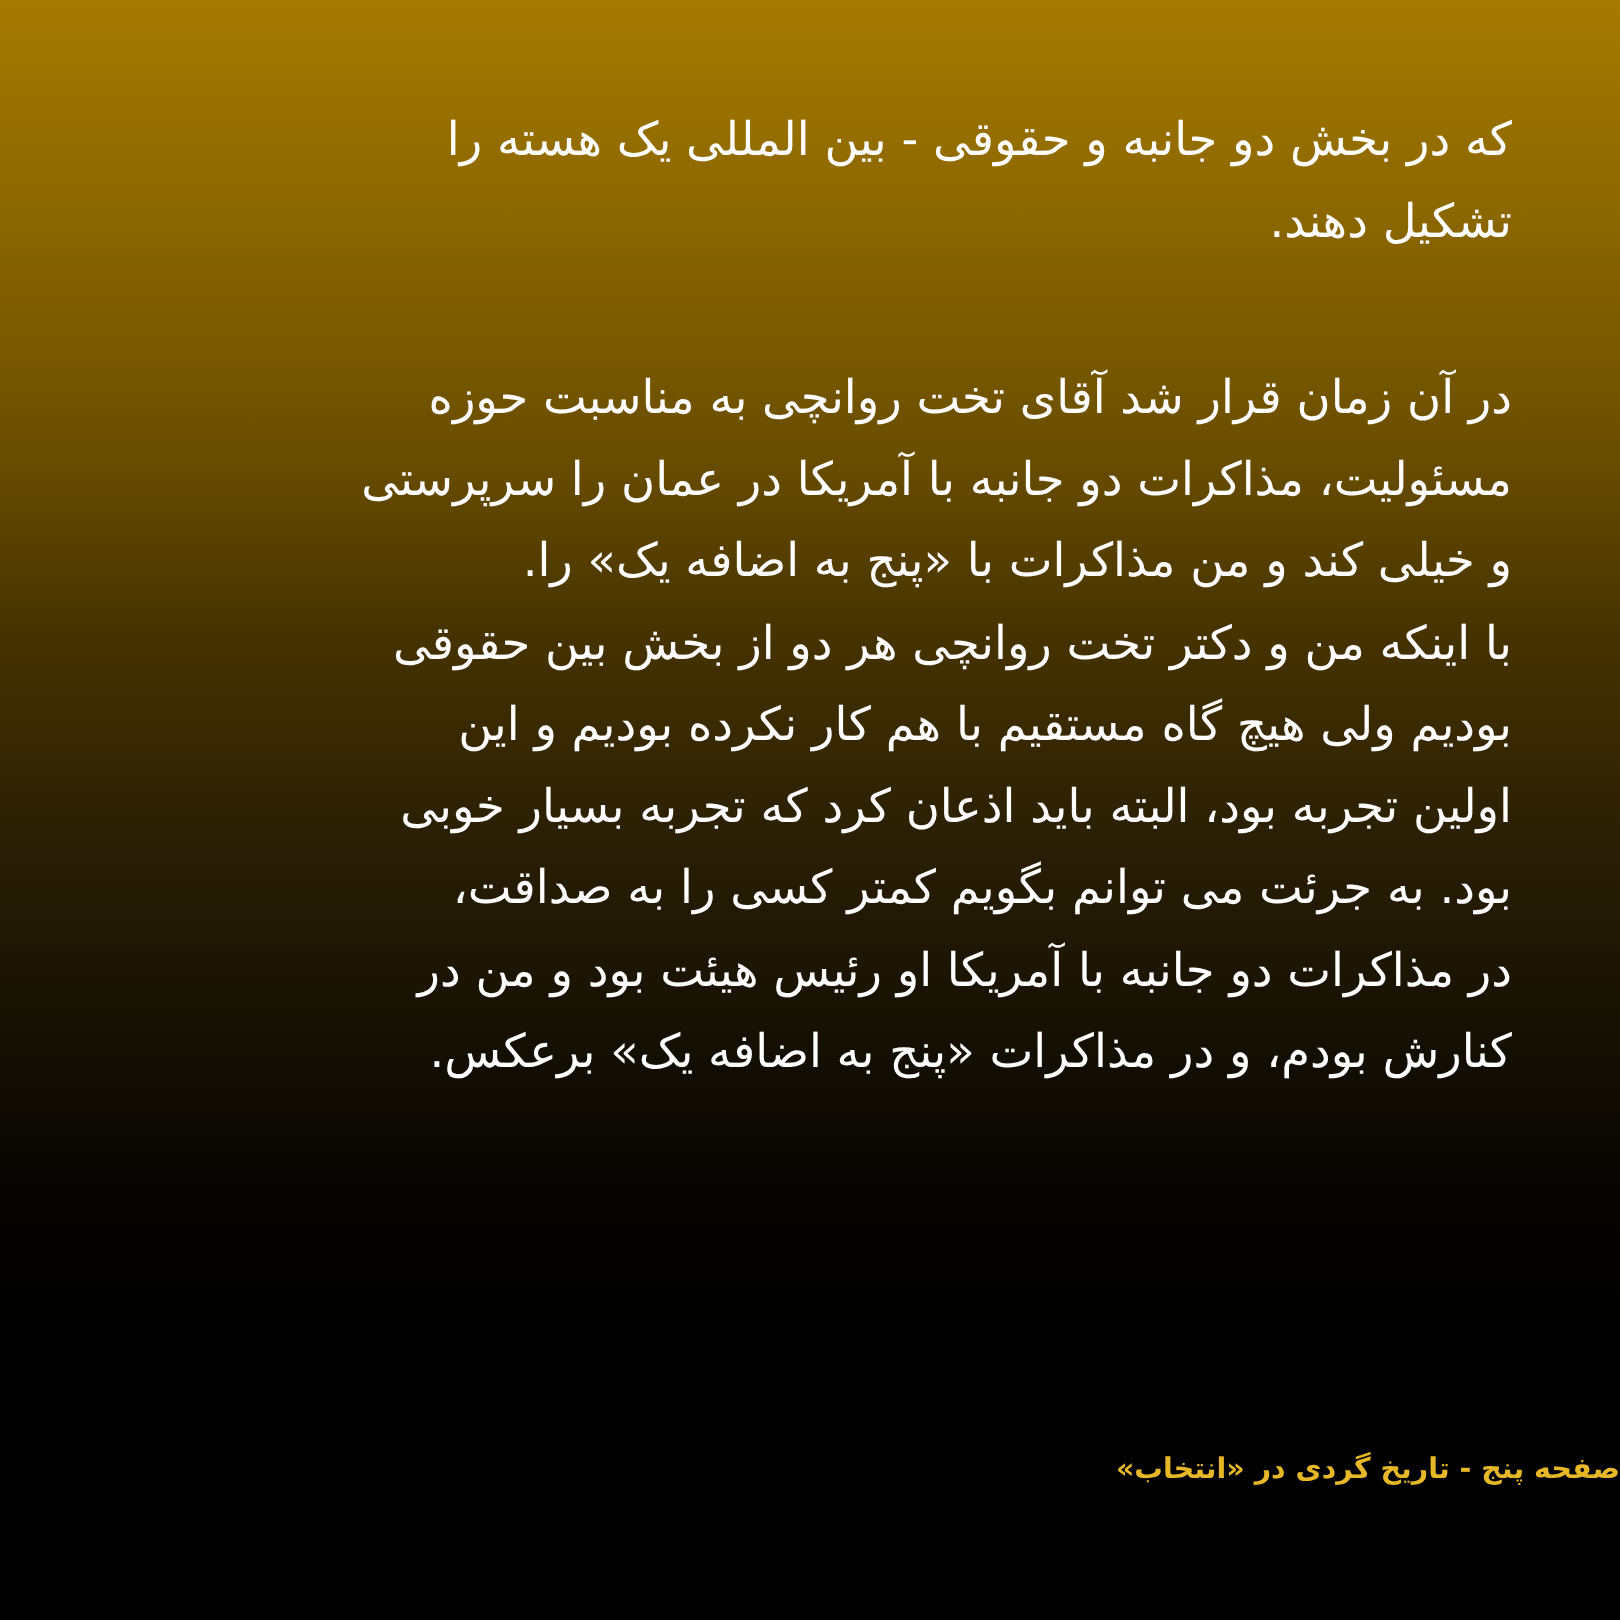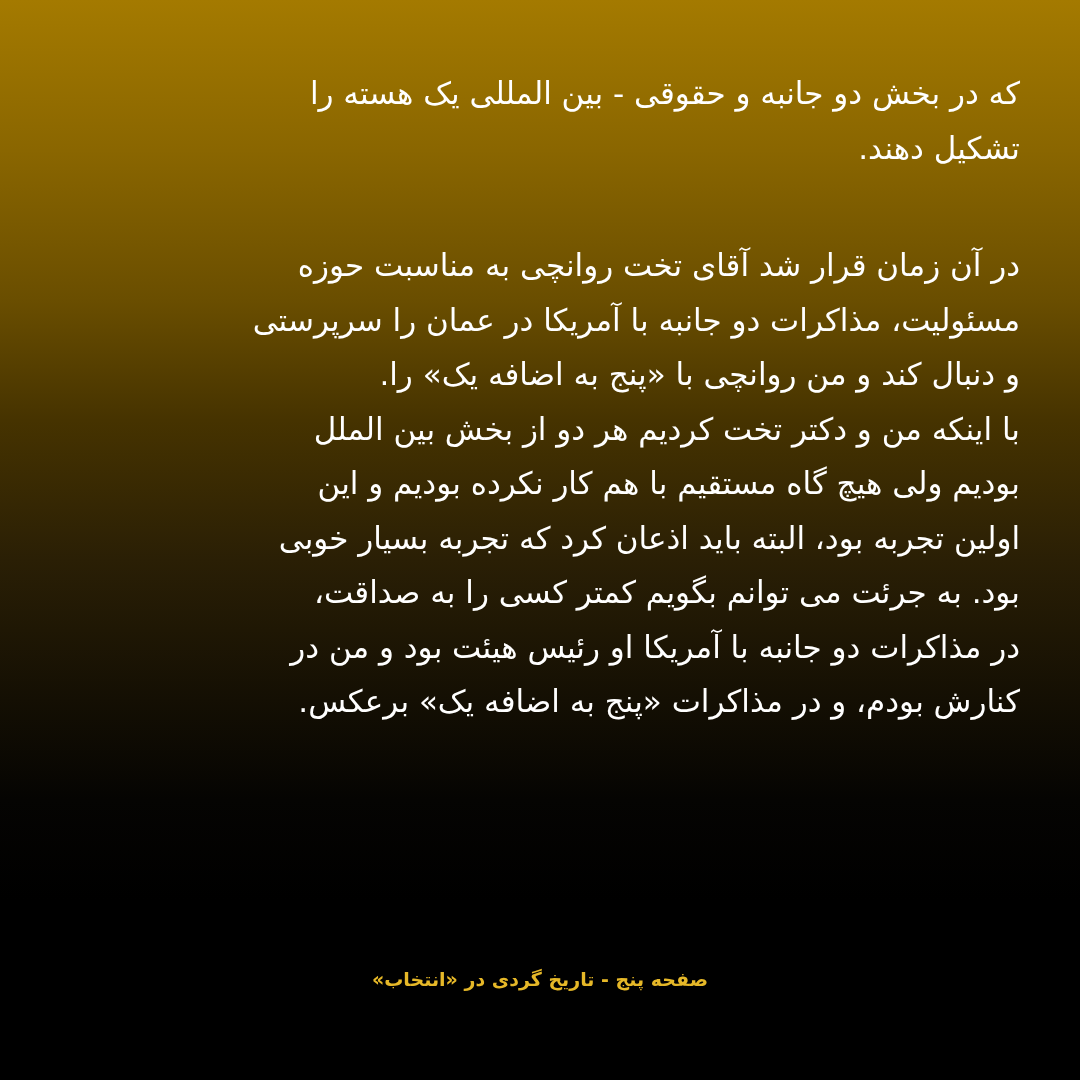--- a/index.html
+++ b/index.html
@@ -18,21 +18,21 @@
         #2a1f05 560px,
         #140f03 700px,
         #050402 800px,
         #000000 900px,
         #000000 1080px);
       font-family: "DejaVu Sans", sans-serif;
       position: relative;
     }
     .page {
       position: absolute;
-      left: 80px;
+      left: 68px;
       top: 66px;
       width: 940px;
       direction: rtl;
       text-align: right;
       color: #ffffff;
     }
     .para {
       font-size: 31px;
       line-height: 54.5px;
       margin: 0;
@@ -42,21 +42,21 @@
       display: block;
     }
     .gap {
       height: 63px;
     }
     .footer {
       position: absolute;
       left: 0;
       width: 1080px;
       top: 968px;
-      text-align: center;
+      text-align: right;
       direction: rtl;
       color: #e6b828;
       font-size: 19px;
       font-weight: bold;
       font-family: "DejaVu Sans", sans-serif;
     }
   </style>
 </head>
 <body>
 
@@ -64,25 +64,25 @@
   <div class="para">
     <span class="line">که در بخش دو جانبه و حقوقی - بین المللی یک هسته را</span>
     <span class="line">تشکیل دهند.</span>
   </div>
 
   <div class="gap"></div>
 
   <div class="para">
     <span class="line">در آن زمان قرار شد آقای تخت روانچی به مناسبت حوزه</span>
     <span class="line">مسئولیت، مذاکرات دو جانبه با آمریکا در عمان را سرپرستی</span>
-    <span class="line">و دنبال کند و من روانچی با «پنج به اضافه یک» را.</span>
+    <span class="line">و خیلی کند و من مذاکرات با «پنج به اضافه یک» را.</span>
   </div>
 
   <div class="para">
-    <span class="line">با اینکه من و دکتر تخت کردیم هر دو از بخش بین الملل</span>
+    <span class="line">با اینکه من و دکتر تخت روانچی هر دو از بخش بین حقوقی</span>
     <span class="line">بودیم ولی هیچ گاه مستقیم با هم کار نکرده بودیم و این</span>
     <span class="line">اولین تجربه بود، البته باید اذعان کرد که تجربه بسیار خوبی</span>
     <span class="line">بود. به جرئت می توانم بگویم کمتر کسی را به صداقت،</span>
   </div>
 
   <div class="para">
     <span class="line">در مذاکرات دو جانبه با آمریکا او رئیس هیئت بود و من در</span>
     <span class="line">کنارش بودم، و در مذاکرات «پنج به اضافه یک» برعکس.</span>
   </div>
 </div>

